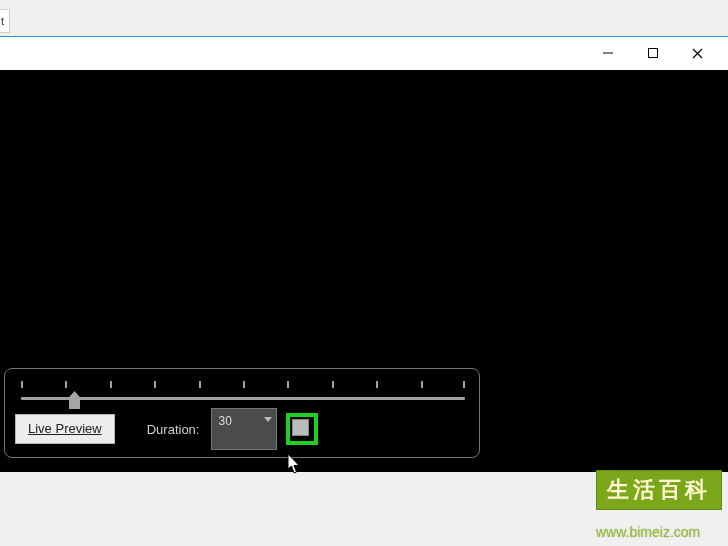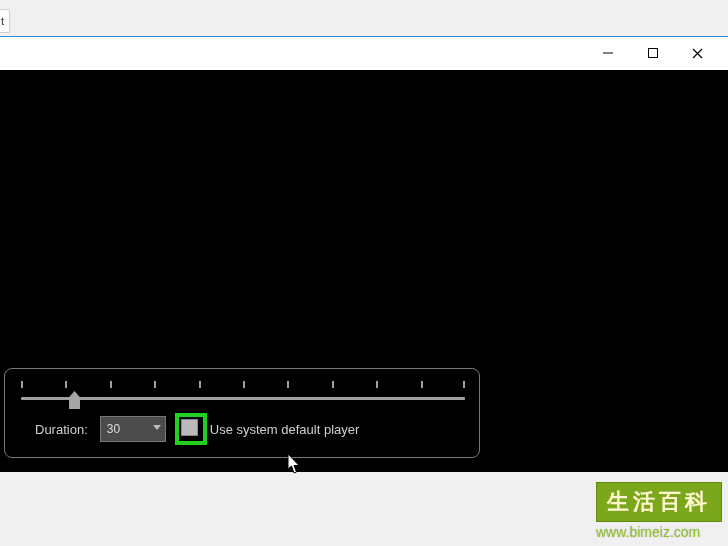--- a/index.html
+++ b/index.html
@@ -142,21 +142,21 @@
   }
 
   .duration-label {
     color: #d0d0d0;
     font-size: 13px;
     margin-left: 20px;
   }
 
   .duration-select {
     position: relative;
-    height: 26px;
+    height: 42px;
     width: 66px;
     background: #4b4b4b;
     border: 1px solid #777;
     box-sizing: border-box;
     color: #ddd;
     font-size: 12px;
     line-height: 24px;
     padding-left: 6px;
   }
   .duration-select .chev {
@@ -218,21 +218,21 @@
     padding: 4px 10px;
     background: #7aa71c;
     color: #fff7cf;
     font-weight: 700;
     font-size: 22px;
     letter-spacing: 4px;
     border: 1px solid #5f8c0e;
     font-family: "SimHei","Microsoft YaHei",sans-serif;
   }
   .wm-url {
-    margin-top: 2px;
+    margin-top: 14px;
     color: #8fbf2d;
     font-size: 14px;
     font-family: Arial, sans-serif;
     text-shadow: 0 0 2px rgba(0,0,0,0.2);
   }
 </style>
 </head>
 <body>
 
 <div class="ribbon-tab">t</div>
@@ -271,30 +271,30 @@
         <div class="slider-tick" style="left:60%"></div>
         <div class="slider-tick" style="left:70%"></div>
         <div class="slider-tick" style="left:80%"></div>
         <div class="slider-tick" style="left:90%"></div>
         <div class="slider-tick" style="left:100%;margin-left:-2px"></div>
         <div class="slider-track"></div>
         <div class="slider-thumb"></div>
       </div>
 
       <div class="row">
+        <div class="live-preview-btn">Live Preview</div>
         <span class="duration-label">Duration:</span>
         <div class="duration-select">
           <span>30</span>
           <span class="chev"></span>
         </div>
         <div class="checkbox-wrap">
           <div class="checkbox-highlight"></div>
           <div class="checkbox-box"></div>
         </div>
-        <span class="use-default-label">Use system default player</span>
       </div>
 
     </div>
 
   </div>
 </div>
 
 <svg class="cursor" width="16" height="22" viewBox="0 0 16 22">
   <path d="M1 1 L1 16 L4.5 13 L7 20 L9.5 19 L7 12.5 L12 12.5 Z" fill="#fff" stroke="#000" stroke-width="1"></path>
 </svg>

